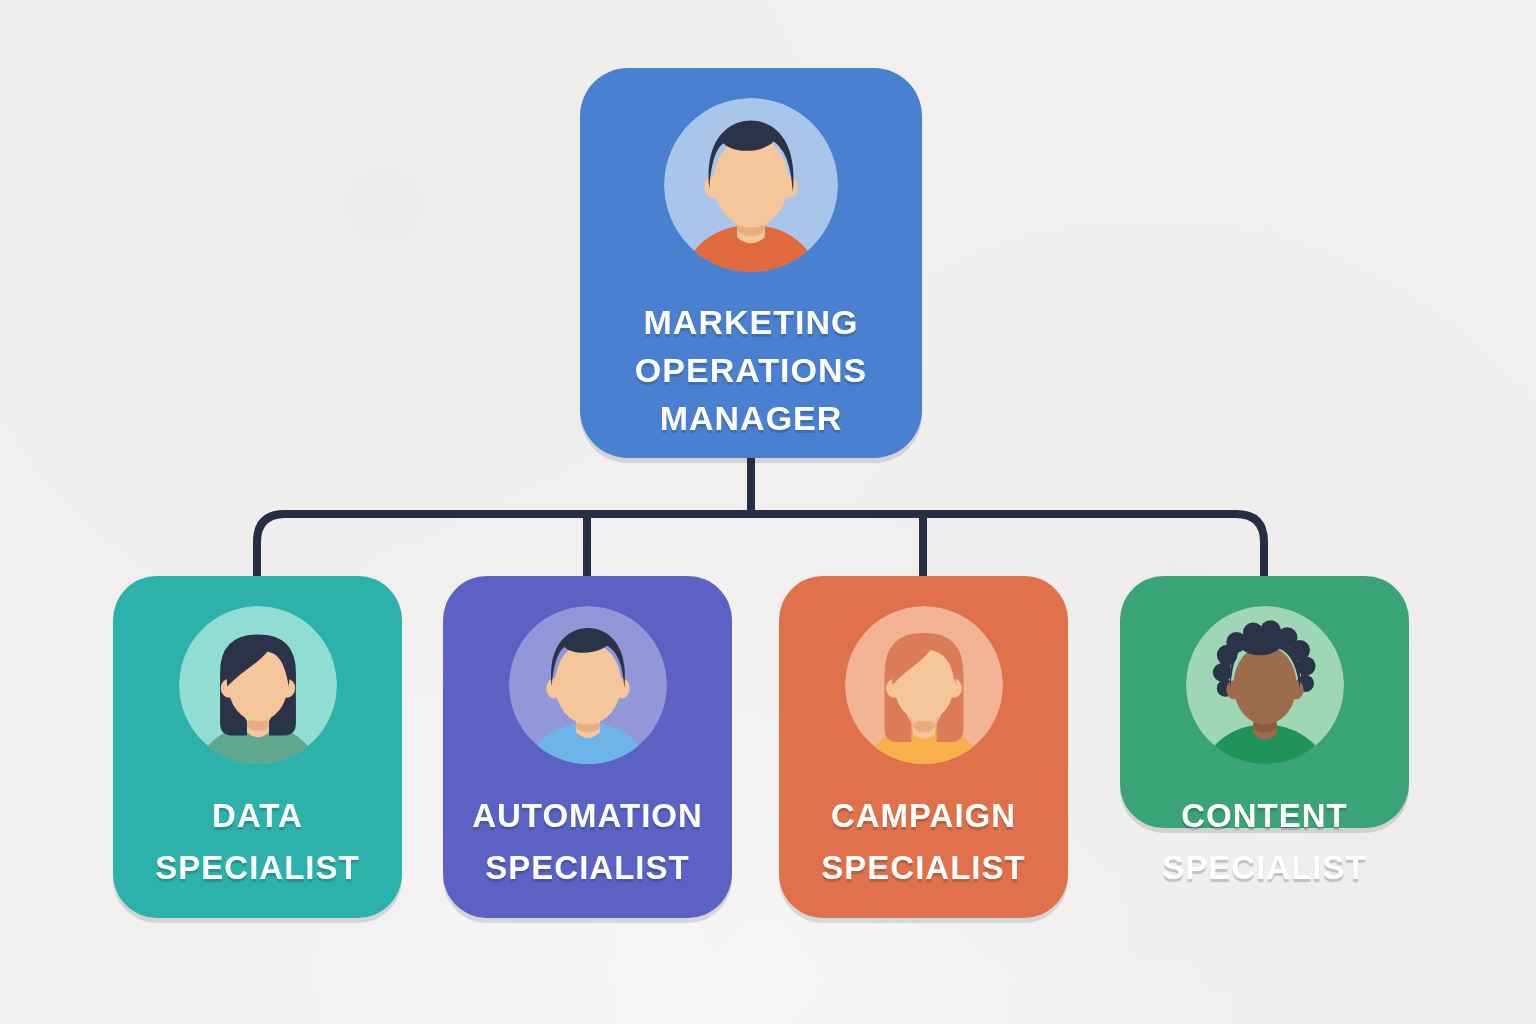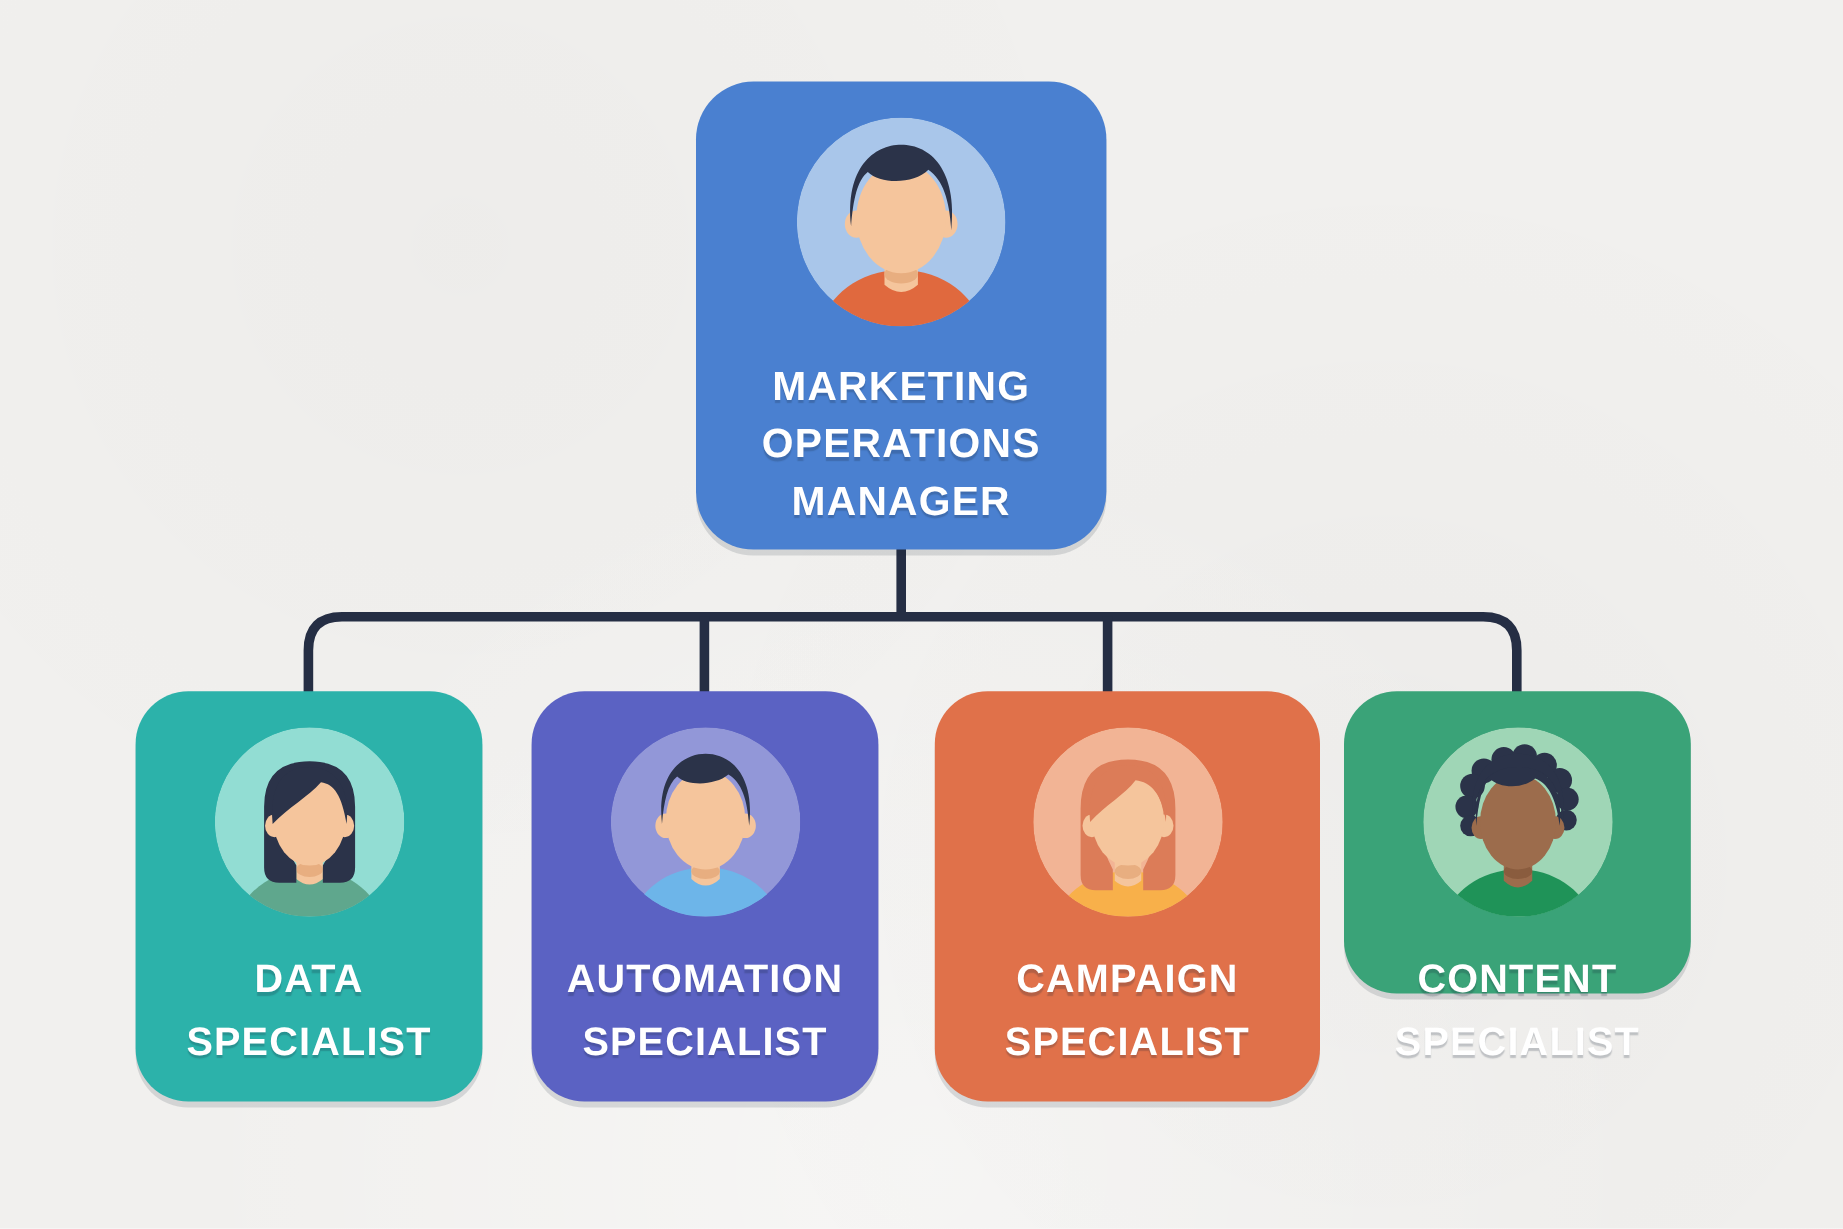--- a/index.html
+++ b/index.html
@@ -14,21 +14,21 @@
   }
   .connectors{position:absolute;left:0;top:0;width:1536px;height:1024px;}
   .connectors path{stroke:var(--line,#252E44);stroke-width:8;fill:none;stroke-linejoin:round;}
   .card{
     position:absolute;border-radius:44px;
     box-shadow:0 5px 0 rgba(30,40,60,0.14);
   }
   .card--root{left:580px;top:68px;width:342px;height:390px;border-radius:48px;background:var(--card-blue);}
   .card--data{left:113px;top:576px;width:289px;height:342px;background:var(--card-teal);}
   .card--automation{left:443px;top:576px;width:289px;height:342px;background:var(--card-purple);}
-  .card--campaign{left:779px;top:576px;width:289px;height:342px;background:var(--card-orange);padding-left:32px;}
+  .card--campaign{left:779px;top:576px;width:289px;height:342px;background:var(--card-orange);}
   .card--content{left:1120px;top:576px;width:289px;height:252px;background:var(--card-green);}
   .card__avatar{
     position:absolute;top:30px;left:50%;transform:translateX(-50%);
     display:block;
   }
   .card--root .card__avatar{width:174px;height:174px;}
   .card--child .card__avatar{width:158px;height:158px;}
   .card__label{
     position:absolute;left:0;right:0;text-align:center;
     color:var(--label,#fff);font-weight:700;white-space:pre-line;

